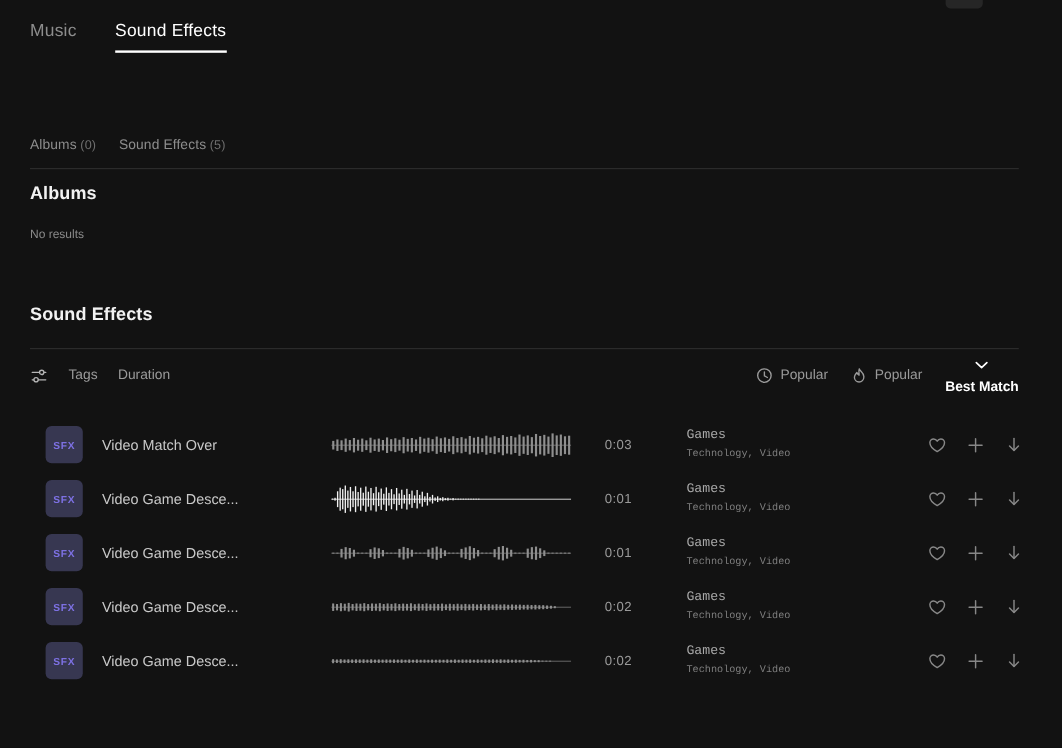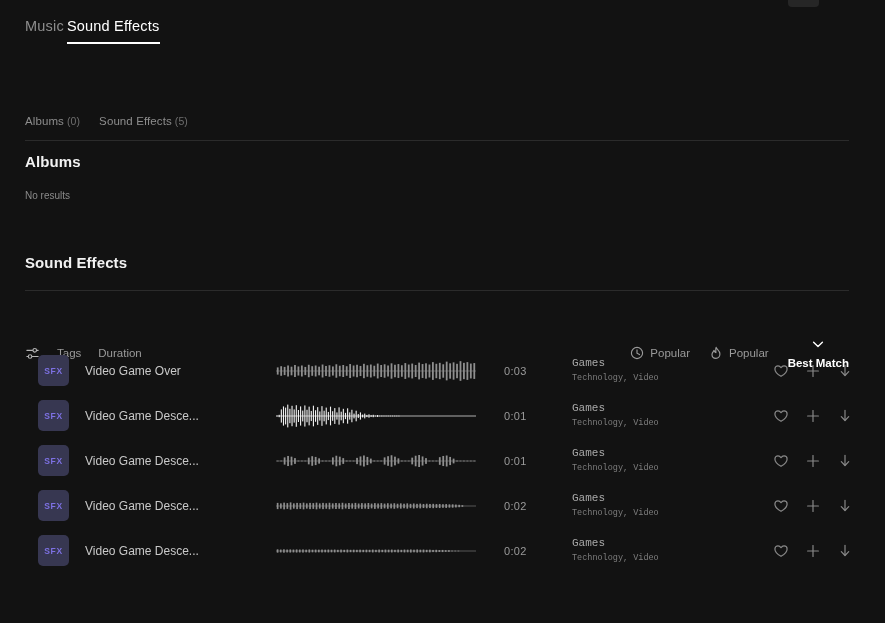--- a/index.html
+++ b/index.html
@@ -32,21 +32,21 @@
     border-radius: 4px;
   }
 
   
   .main-tabs {
     position: absolute;
     top: 18px;
     left: 25px;
     display: flex;
     align-items: flex-end;
-    gap: 3px;
+    gap: 32px;
   }
   .main-tab {
     font-size: 14.5px;
     color: #8d8d8d;
     padding-bottom: 8px;
     letter-spacing: .2px;
     cursor: pointer;
     border-bottom: 2px solid transparent;
   }
   .main-tab.active {
@@ -137,21 +137,20 @@
 
   
   .filterbar {
     position: absolute;
     top: 303px;
     left: 25px;
     width: 824px;
     height: 20px;
     display: flex;
     align-items: center;
-    margin-top: 40px;
   }
   .filter-left { display: flex; align-items: center; gap: 17px; }
   .filter-right { margin-left: auto; display: flex; align-items: center; gap: 19px; }
   .chip {
     display: flex; align-items: center; gap: 6px;
     font-size: 11.5px; color: #9a9a9a;
     cursor: pointer; white-space: nowrap;
   }
   .chip.active { color: #ffffff; font-weight: bold; flex-direction: column; }
   .chip .glyph { display: flex; align-items: center; }
@@ -299,21 +298,21 @@
           </svg>
         </span>
         <span>Best Match</span>
       </span>
     </div>
   </div>
 
   <div class="tracklist" id="tracklist">
       <div class="track">
         <div class="badge">SFX</div>
-        <div class="track-title">Video Game Over</div>
+        <div class="track-title">Video Match Over</div>
         <svg class="wave" viewBox="0 0 200 24">
           <rect x="0" y="11.6" width="200" height="0.8" fill="#6a6a6a"></rect>
           <rect x="0.83" y="8.40" width="1.79" height="7.20" fill="#8f8f8f" opacity="1"></rect>
           <rect x="4.28" y="7.20" width="1.79" height="9.60" fill="#8f8f8f" opacity="1"></rect>
           <rect x="7.72" y="7.92" width="1.79" height="8.16" fill="#8f8f8f" opacity="1"></rect>
           <rect x="11.17" y="6.48" width="1.79" height="11.04" fill="#8f8f8f" opacity="1"></rect>
           <rect x="14.62" y="7.68" width="1.79" height="8.64" fill="#8f8f8f" opacity="1"></rect>
           <rect x="18.07" y="6.00" width="1.79" height="12.00" fill="#8f8f8f" opacity="1"></rect>
           <rect x="21.52" y="7.44" width="1.79" height="9.12" fill="#8f8f8f" opacity="1"></rect>
           <rect x="24.97" y="6.48" width="1.79" height="11.04" fill="#8f8f8f" opacity="1"></rect>

